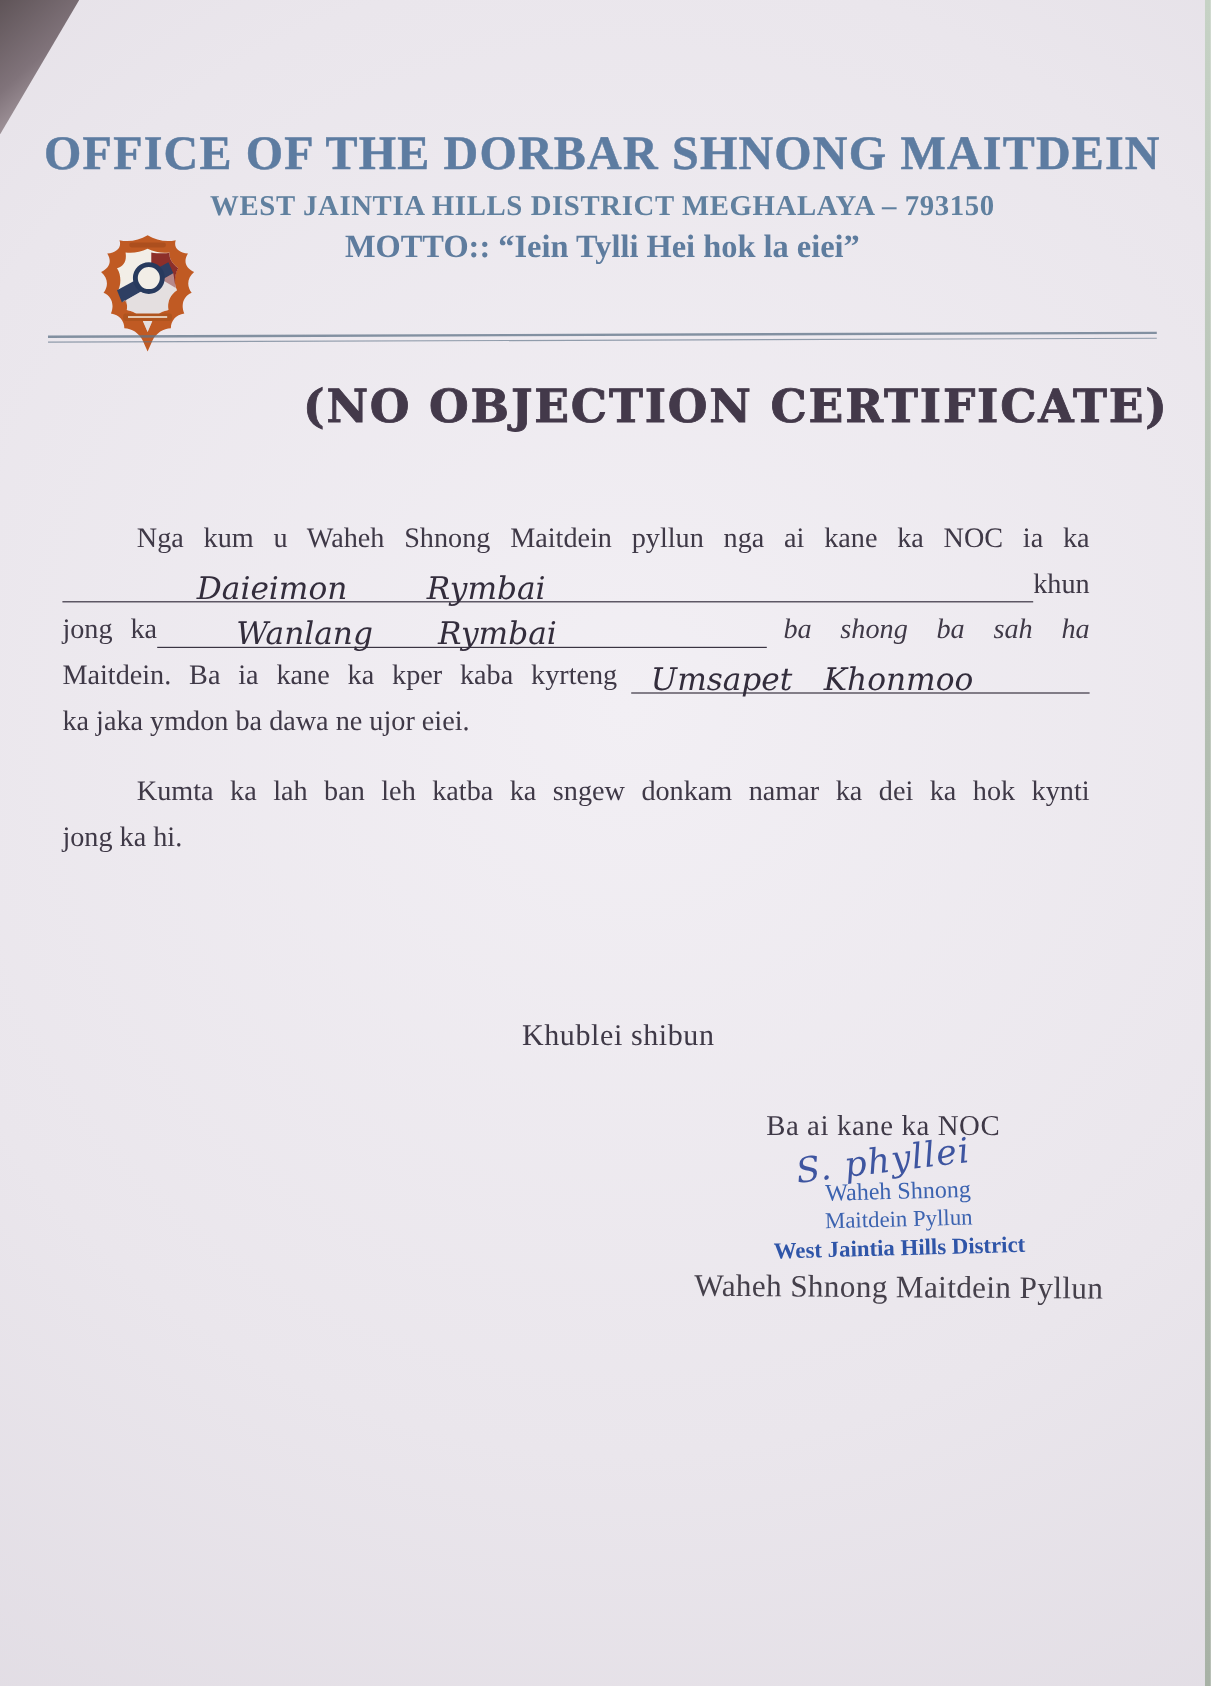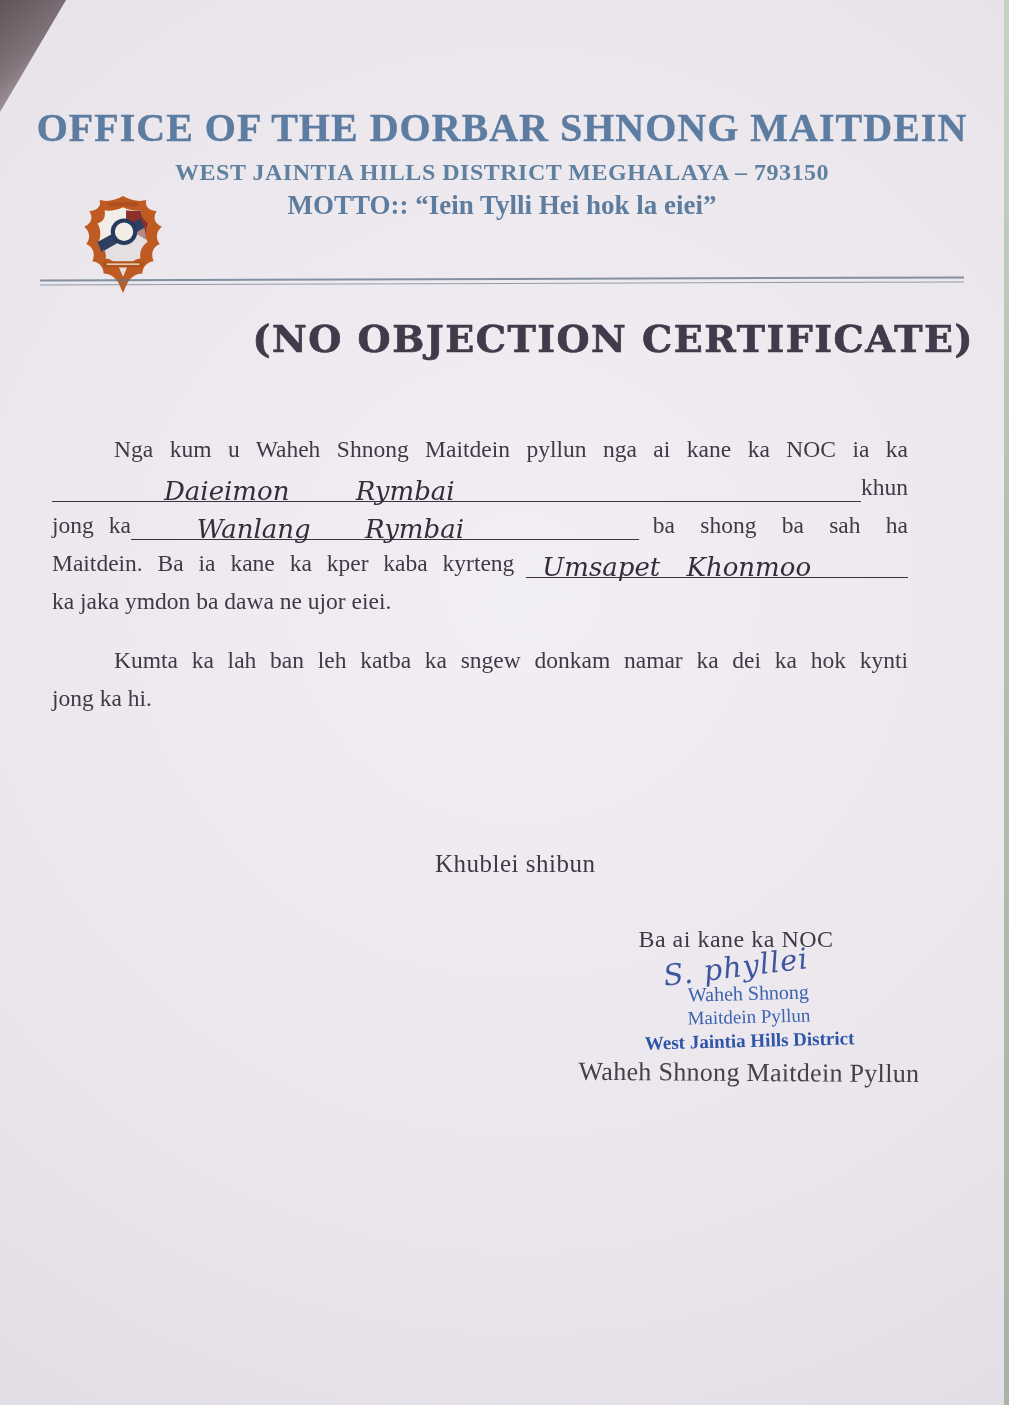--- a/index.html
+++ b/index.html
@@ -59,21 +59,21 @@
   .blank { border-bottom:1.6px solid #3a3442; position:relative; height:34px; }
   .grow { flex:1 1 auto; }
   .hw {
     font-family:"DejaVu Serif","Liberation Serif",serif;
     font-style:italic; font-size:26px; color:#332d3c;
     position:relative; top:4px; white-space:nowrap;
   }
   .hw-gap-lg { word-spacing:58px; }
   .hw-gap-md { word-spacing:46px; }
   .hw-gap-sm { word-spacing:18px; }
-  .tail-justify { flex:1 1 auto; text-align:justify; text-align-last:justify; padding-left:14px; }
+  .tail-justify { flex:1 1 auto; text-align:justify; text-align-last:justify; padding-left:14px;font-style:italic; }
   .prefix-sp { word-spacing:9px; }
   .para2 { margin-top:21px; }
   .closing { margin-top:128px; margin-left:383px; font-size:25px; letter-spacing:0.5px; }
   
   .sign-block { position:absolute; left:575px; top:926px; width:348px; text-align:center; color:#3f3947; }
   .sign-caption { font-size:24px; letter-spacing:0.5px; padding-right:26px; }
   .signature {
     position:absolute; left:88px; top:24px;
     font-family:"DejaVu Serif",serif; font-style:italic;
     font-size:29px; color:#3e55a0; transform:rotate(-7deg);

